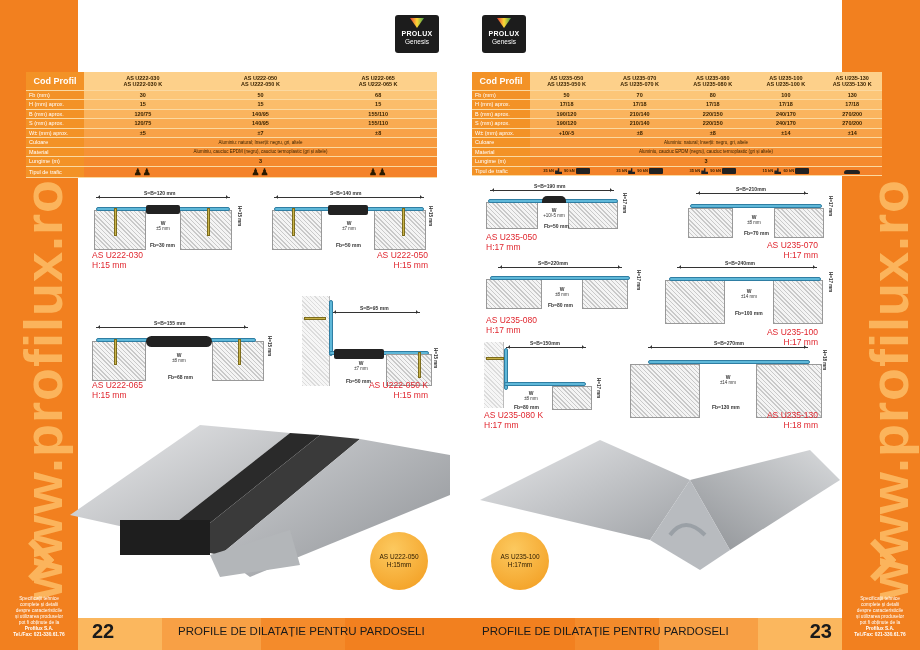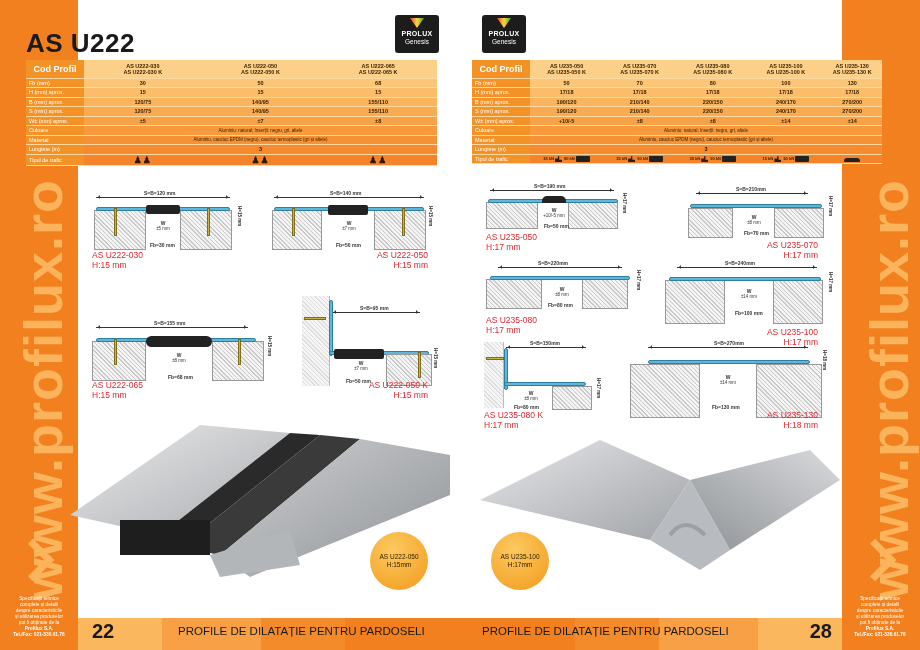--- a/index.html
+++ b/index.html
@@ -20,21 +20,21 @@
   .left .big-title { left: 26px; }
   .right .big-title { right: 25px; }
 
   .logo { position: absolute; top: 15px; width: 44px; height: 38px; background: #1c1c1c; border-radius: 3px; text-align: center; color: #fff; }
   .left .logo { left: 395px; }
   .right .logo { left: 22px; }
   .logo .mark { margin: 3px auto 0; width: 14px; height: 10px; background: linear-gradient(90deg, #e53935, #fdd835, #43a047); clip-path: polygon(0 0, 100% 0, 50% 100%); }
   .logo .brand { font-size: 7px; font-weight: bold; letter-spacing: 0.3px; margin-top: 2px; line-height: 8px; }
   .logo .sub { font-size: 6.5px; line-height: 7px; }
 
-  table.spec { position: absolute; top: 60px; border-collapse: collapse; font-size: 5.5px; color: #3a2300; padding-left: 9px; }
+  table.spec { position: absolute; top: 72px; border-collapse: collapse; font-size: 5.5px; color: #3a2300; padding-left: 9px; }
   .left table.spec { left: 26px; width: 411px; }
   .right table.spec { left: 12px; width: 410px; }
   table.spec td { height: 9.5px; text-align: center; border-bottom: 1px solid #fbd9a0; padding: 0 2px; font-weight: bold; }
   table.spec td.lbl { text-align: left; color: #fff; background: #f39226; width: 58px; font-weight: normal; font-size: 5.5px; padding-left: 3px; }
   table.spec tr.head td { height: 18px; }
   table.spec tr.head td.lbl { font-size: 9px; font-weight: bold; text-align: center; padding: 0; }
   table.spec tr td.val { background: linear-gradient(180deg, #fdc36b, #f8a13a); }
   table.spec tr.r0 td.val { background: #fdd08a; }
   table.spec tr.r1 td.val { background: #fcc678; }
   table.spec tr.r2 td.val { background: #fbbd6a; }
@@ -98,21 +98,20 @@
   <div class="contact">
     <div>Specificații tehnice</div>
     <div>complete și detalii</div>
     <div>despre caracteristicile</div>
     <div>și utilizarea produselor</div>
     <div>pot fi obținute de la</div>
     <b>Profilux S.A.</b>
     <b>Tel./Fax: 021-330.61.76</b>
   </div>
 
-  <div class="big-title">AS U222</div>
   <div class="logo">
     <div class="mark"></div>
     <div class="brand">PROLUX</div>
     <div class="sub">Genesis</div>
   </div>
 
   <table class="spec">
     <tbody>
         <tr class="head r0">
       <td class="lbl">Cod Profil</td>
@@ -529,15 +528,15 @@
     <polygon points="170,110 210,50 250,120 220,140" fill="#b8bbbf"></polygon>
     <path d="M190 105 q15 -20 35 0" stroke="#9aa0a6" stroke-width="4" fill="none"></path>
   </svg>
   <div class="badge-circle" style="left:31px;top:532px;">
     <div>AS U235-100</div>
     <div>H:17mm</div>
   </div>
 
   <div class="footer">
     <div class="footer-title">PROFILE DE DILATAȚIE PENTRU PARDOSELI</div>
-    <div class="page-num">28</div>
+    <div class="page-num">23</div>
   </div>
 </div>
 
 </body></html>

